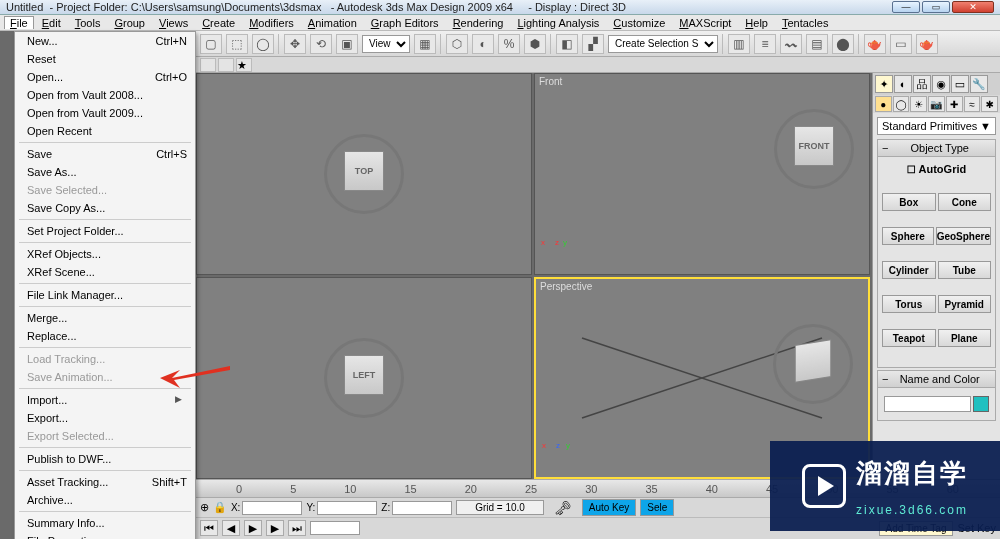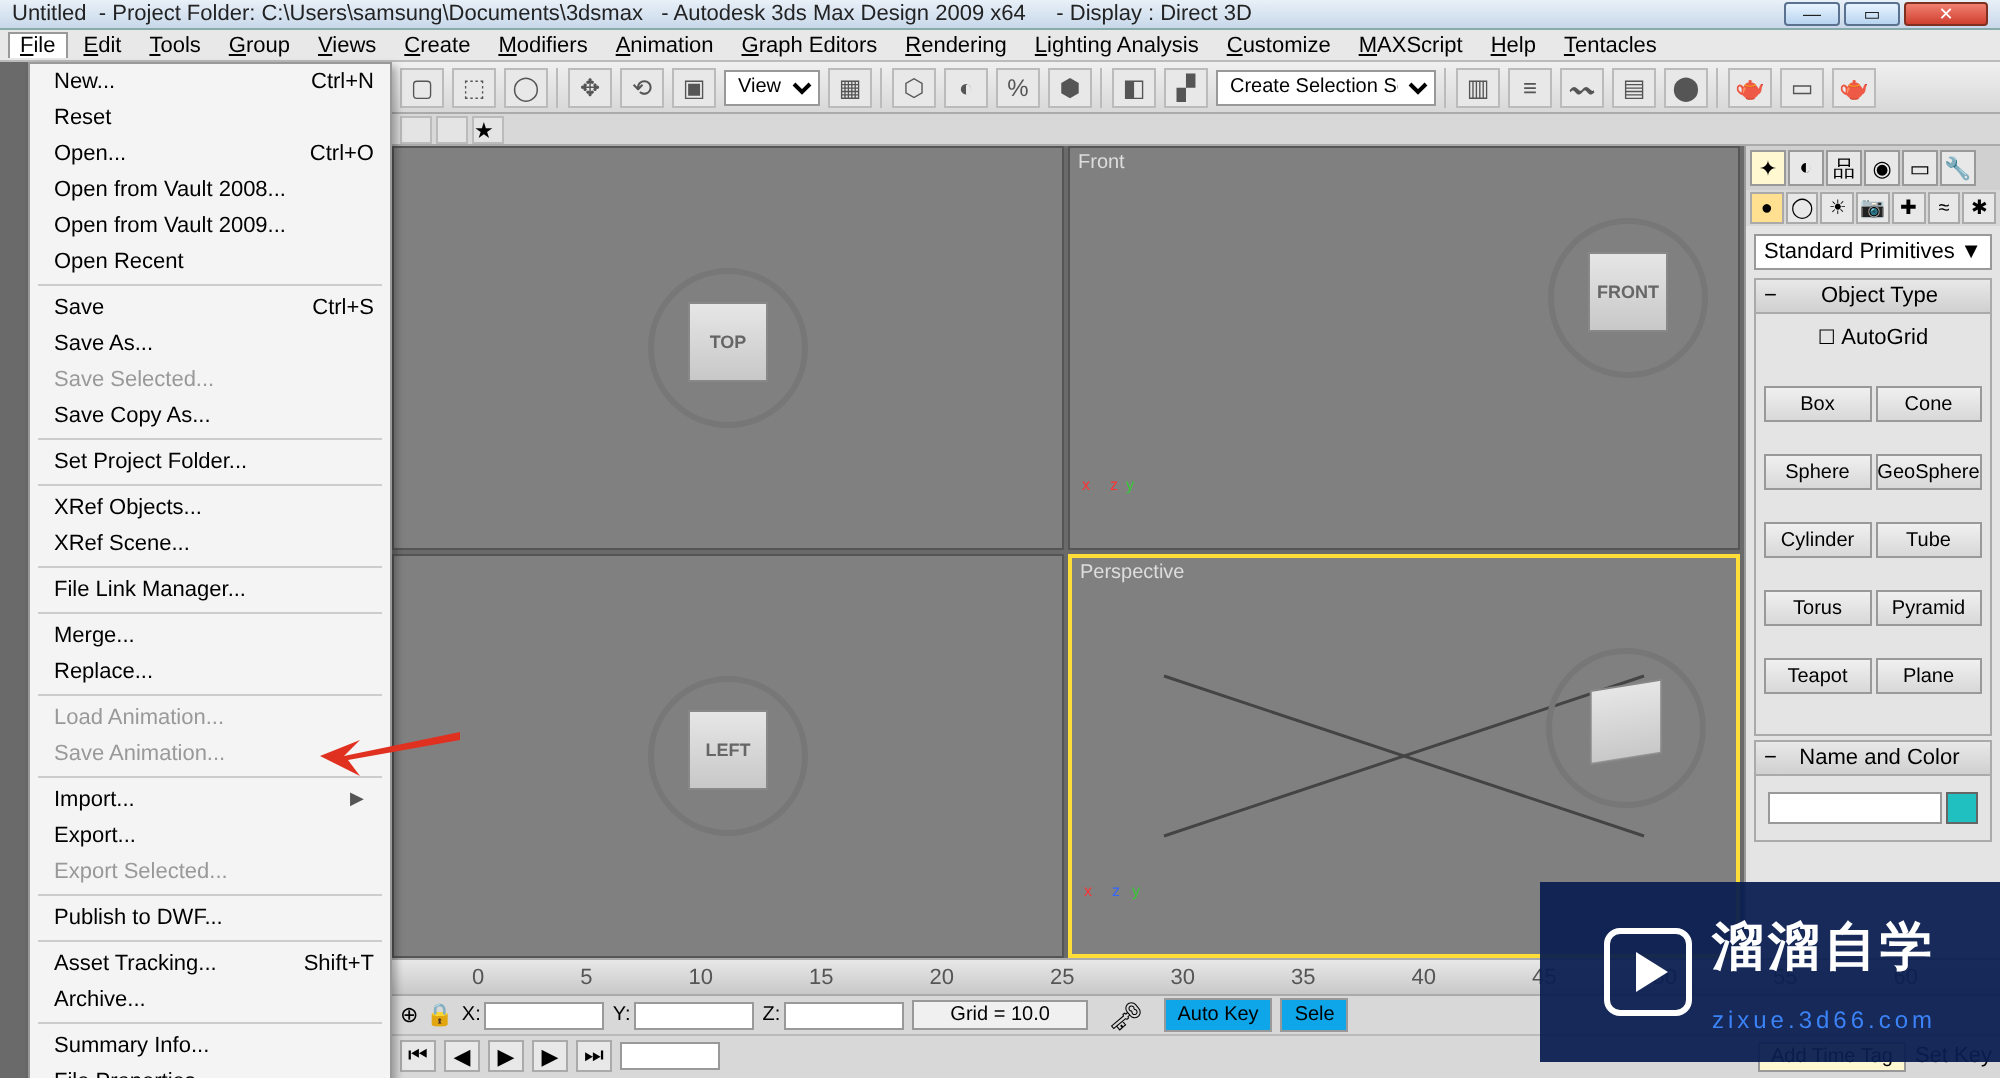--- a/index.html
+++ b/index.html
@@ -52,21 +52,21 @@
   .cmdpanel { position: absolute; right: 0; top: 73px; width: 128px; bottom: 60px; background: #e4e4e4; border-left:1px solid #999; }
   .cmdpanel .tabs { height: 22px; background:#d0d0d0; display:flex; gap:1px; padding:2px; }
   .cmdpanel .ptab { width:18px; height:18px; background:#e8e8e8; border:1px solid #999; display:flex; align-items:center; justify-content:center; font-size:11px; }
   .cmdpanel .ptab.active { background:#fff8d0; }
   .cmdpanel .subtabs { height:18px; display:flex; gap:1px; padding:1px 2px; background:#d8d8d8; }
   .cmdpanel .stab { width:18px; height:16px; background:#e8e8e8; border:1px solid #aaa; font-size:10px; display:flex; align-items:center; justify-content:center; }
   .cmdpanel .stab.active { background:#ffe090; }
   .cmdpanel .dd { margin:4px; height:18px; border:1px solid #999; background:#fff; font-size:10px; padding:2px 4px; display:flex; justify-content:space-between; align-items:center; }
   .cmdpanel .rollout { margin:2px 4px; }
   .cmdpanel .rhead { background:linear-gradient(#e8e8e8,#d0d0d0); border:1px solid #aaa; padding:2px 4px; text-align:center; font-size:10px; }
-  .cmdpanel .rbody { border:1px solid #aaa; border-top:none; padding:4px; background:#e4e4e4; }
+  .cmdpanel .rbody { border:1px solid #aaa; border-top:none; padding:4px; background:#e4e4e4;font-weight:bold; }
   .cmdpanel .autogrid { text-align:center; font-size:10px; padding:2px; }
   .cmdpanel .btnrow { display:flex; gap:2px; margin:16px 0; }
   .cmdpanel .pbtn { flex:1; height:18px; background:linear-gradient(#f0f0f0,#d8d8d8); border:1px solid #999; font-size:10px; display:flex; align-items:center; justify-content:center; }
   .cmdpanel .colorbox { display:flex; gap:2px; margin:4px 2px; }
   .cmdpanel .namefield { flex:1; height:16px; background:#fff; border:1px solid #999; }
   .cmdpanel .swatch { width:16px; height:16px; background:#20c0c0; border:1px solid #666; }
 
   
   .bottom { position:absolute; left:196px; right:0; bottom:0; height:60px; background:#d8d8d8; border-top:1px solid #aaa; }
   .ruler { height:18px; background:linear-gradient(#e8e8e8,#c8c8c8); border-bottom:1px solid #aaa; display:flex; align-items:center; font-size:8px; color:#555; padding-left:40px; gap:48px; }
@@ -85,21 +85,21 @@
   
   .arrow { position:absolute; left:160px; top:362px; width:70px; height:30px; z-index:200; pointer-events:none; }
   .arrow svg { width:100%; height:100%; }
 
   
   .watermark { position:absolute; right:0; bottom:8px; width:230px; height:90px; background:rgba(10,30,80,0.94); z-index:300; display:flex; align-items:center; justify-content:center; gap:10px; color:#fff; }
   .watermark .play { width:44px; height:44px; border:3px solid #fff; border-radius:8px; display:flex; align-items:center; justify-content:center; }
   .watermark .play .tri { width:0; height:0; border-left:16px solid #fff; border-top:10px solid transparent; border-bottom:10px solid transparent; margin-left:4px; }
   .watermark .txt { display:flex; flex-direction:column;gap:12px; }
   .watermark .cn { font-size:26px; font-weight:bold; letter-spacing:2px; }
-  .watermark .en { font-size:12px; letter-spacing:2px; color:#3b82f6; }
+  .watermark .en { font-size:12px; letter-spacing:2px; color:#5eead4; }
 </style>
 </head>
 <body>
 
 <div class="titlebar">
   <span>Untitled</span>&nbsp;&nbsp;
   <span>- Project Folder: C:\Users\samsung\Documents\3dsmax</span>&nbsp;&nbsp;&nbsp;
   <span>- Autodesk 3ds Max Design 2009 x64</span>&nbsp;&nbsp;&nbsp;&nbsp;&nbsp;
   <span>- Display : Direct 3D</span>
   <div class="spacer"></div>
@@ -181,21 +181,21 @@
     </div>
     <div class="sep"></div>
     <div class="mi">
       <span>Merge...</span>
     </div>
     <div class="mi">
       <span>Replace...</span>
     </div>
     <div class="sep"></div>
     <div class="mi dim">
-      <span>Load Animation...</span>
+      <span>Load Tracking...</span>
     </div>
     <div class="mi dim">
       <span>Save Animation...</span>
     </div>
     <div class="sep"></div>
     <div class="mi">
       <span>Import...</span>
     </div>
     <div class="mi">
       <span>Export...</span>

